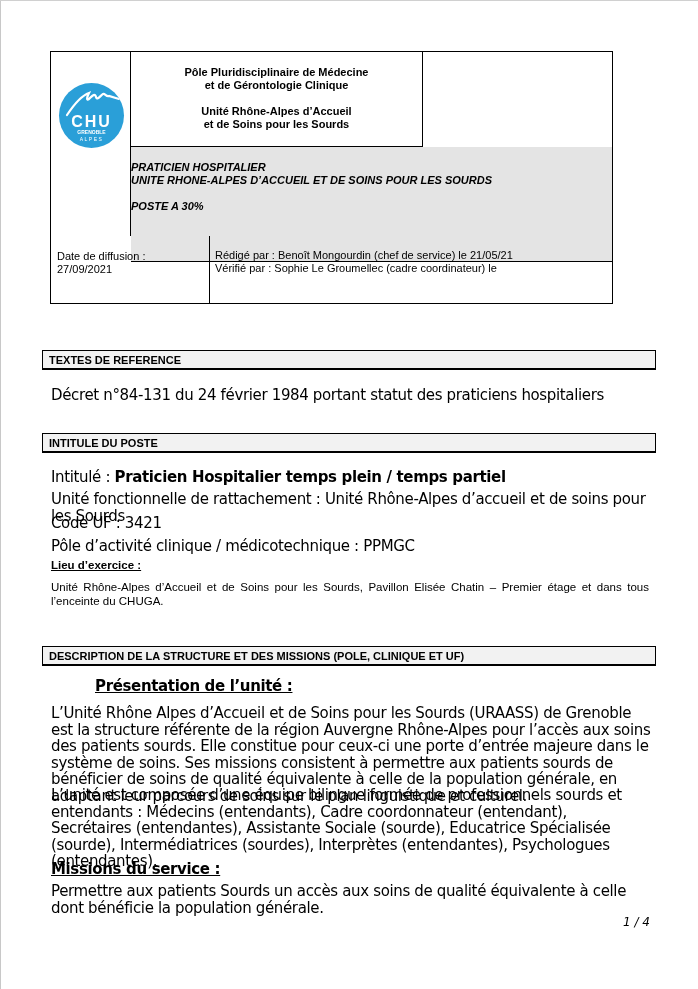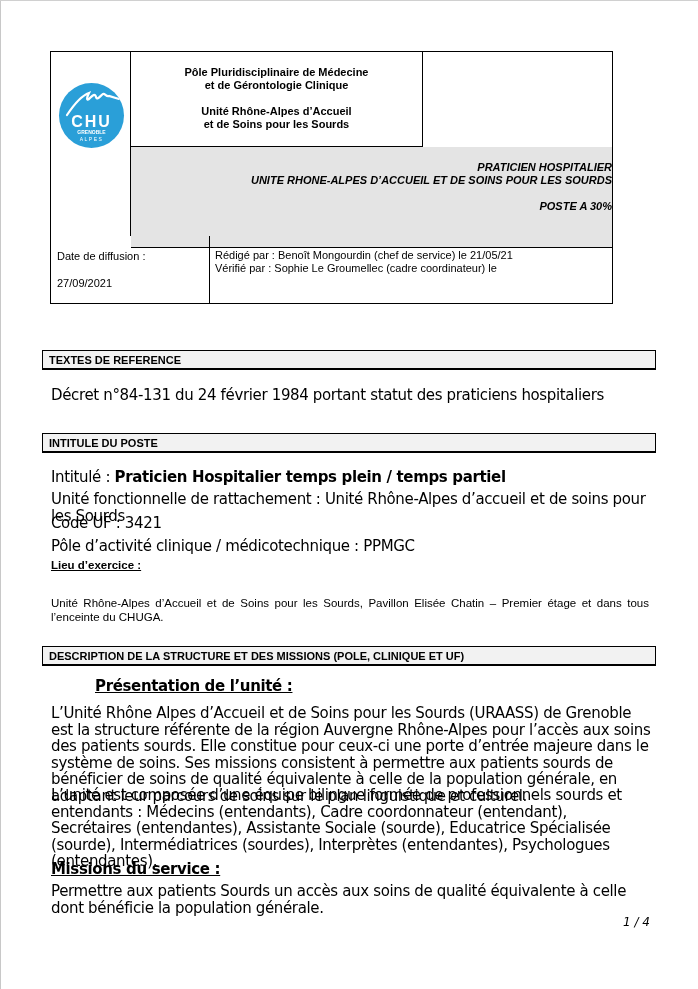--- a/index.html
+++ b/index.html
@@ -9,39 +9,39 @@
   }
   .page-edge-left { position: absolute; left: 0; top: 0; width: 1px; height: 989px; background: #c8c8c8; }
   .page-edge-top { position: absolute; left: 0; top: 0; width: 698px; height: 1px; background: #d0d0d0; }
 
   
   .hdr { position: absolute; left: 50px; top: 51px; width: 563px; height: 253px; border: 1.5px solid #000; box-sizing: border-box; }
   .hdr .logo-cell { position: absolute; left: 0; top: 0; width: 80px; height: 184px; border-right: 1.5px solid #000; box-sizing: border-box; }
   .hdr .title-cell { position: absolute; left: 80px; top: 0; width: 292px; height: 95px; border-right: 1.5px solid #000; border-bottom: 1.5px solid #000; box-sizing: border-box; text-align: center; font-size: 11px; font-weight: bold; line-height: 13px; padding-top: 14px; }
   .hdr .title-cell p { margin: 0 0 13px 0; }
   .hdr .pages-cell { position: absolute; left: 372px; top: 0; width: 189px; height: 95px; border-bottom: 1.5px solid #000; box-sizing: border-box; font-size: 11px; font-weight: bold; padding-left: 4px; padding-top: 42px; }
-  .hdr .post-cell { position: absolute; left: 80px; top: 95px; width: 481px; height: 101px; background: #e4e4e4; border-bottom: 1.5px solid #000; box-sizing: border-box; text-align: right; font-size: 11px; font-weight: bold; font-style: italic; line-height: 13px; padding-top: 14px; }
+  .hdr .post-cell { position: absolute; left: 80px; top: 95px; width: 481px; height: 115px; background: #e4e4e4; border-bottom: 1.5px solid #000; box-sizing: border-box; text-align: left; font-size: 11px; font-weight: bold; font-style: italic; line-height: 13px; padding-top: 14px; }
   .hdr .post-cell p { margin: 0 0 13px 0; }
   .hdr .date-cell { position: absolute; left: 0; top: 184px; width: 159px; height: 67px; border-right: 1.5px solid #000; box-sizing: border-box; font-size: 11px; padding: 14px 0 0 6px; line-height: 13px; }
-  .hdr .date-cell div:first-child { margin-bottom: 14px; }
+  .hdr .date-cell div:first-child { }
   .hdr .sign-cell { position: absolute; left: 159px; top: 184px; width: 402px; height: 67px; box-sizing: border-box; font-size: 11px; padding: 13px 0 0 5px; line-height: 13px; }
 
   .logo { position: absolute; left: 8px; top: 31px; width: 65px; height: 65px; border-radius: 50%; background: #2a9fd8; overflow: hidden; }
   .logo svg { position: absolute; left: 0; top: 0; }
   .logo .chu { position: absolute; left: 0; width: 65px; top: 30px; text-align: center; color: #fff; font-size: 16px; font-weight: bold; letter-spacing: 2px; }
   .logo .gre { position: absolute; left: 0; width: 65px; top: 46px; text-align: center; color: #fff; font-size: 5px; font-weight: bold; }
   .logo .alp { position: absolute; left: 0; width: 65px; top: 53px; text-align: center; color: #fff; font-size: 5px; letter-spacing: 1.5px; }
 
   
   .sec { position: absolute; left: 42px; width: 614px; height: 20px; background: #f2f2f2; border: 1.3px solid #000; border-bottom-width: 2px; box-sizing: border-box; font-size: 11px; font-weight: bold; padding: 3px 0 0 6px; }
   .body-text { position: absolute; left: 51px; width: 600px; font-size: 12px; line-height: 16.5px; font-family: "Liberation Sans", sans-serif; }
   .cal { font-family: "DejaVu Sans", sans-serif; font-size: 15px; letter-spacing: -0.35px; }
   .arial { font-family: "Liberation Sans", sans-serif; font-size: 11.5px; }
   .ul { text-decoration: underline; font-weight: bold; }
-  .just { text-align: justify; margin-top: 16px; }
+  .just { text-align: justify; }
   .pagenum { position: absolute; right: 48px; top: 915px; font-size: 12px; font-style: italic; font-family: "DejaVu Sans", sans-serif; }
 </style>
 </head>
 <body>
 
 <div class="page-edge-left"></div>
 <div class="page-edge-top"></div>
 
 <div class="hdr">
   <div class="logo-cell">

